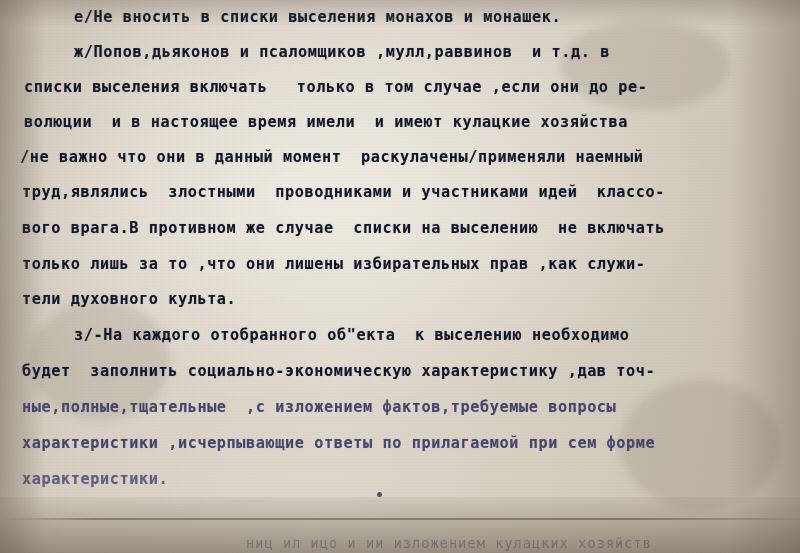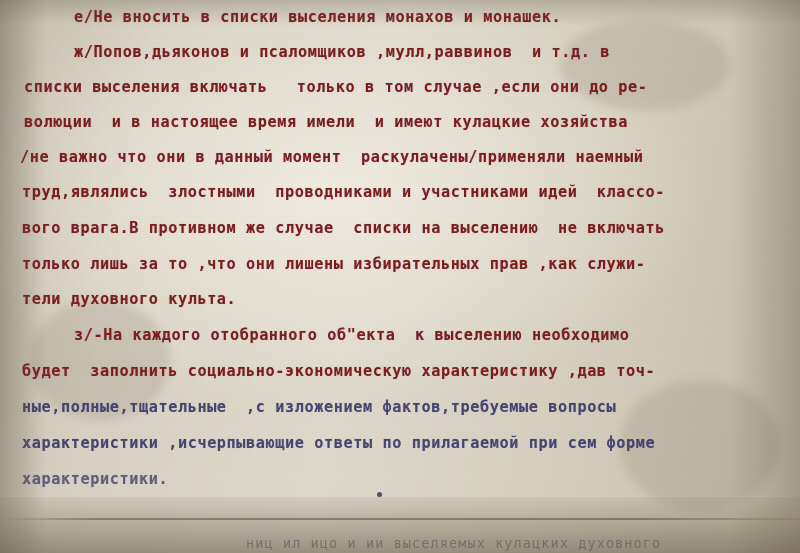--- a/index.html
+++ b/index.html
@@ -88,21 +88,21 @@
     padding: 0;
     font-family: "DejaVu Sans Mono", monospace;
     color: #2e2f63;
   }
   .line {
     position: absolute;
     white-space: pre;
     font-size: 15.2px;
     letter-spacing: 0.6px;
     font-weight: 700;
-    color: #7f1d1d;
+    color: #0f172a;
     text-shadow: 0 0 1px rgba(45,46,96,0.35);
     transform-origin: left center;
   }
   .line.light { color: #3a3a6b; opacity: 0.92; }
   .line.faint { color: #434371; opacity: 0.8; }
 
   
   .stray-dot {
     position: absolute;
     background: #3b3a62;
@@ -145,14 +145,14 @@
     <div class="line faint" style="left:22px; top:470px;">характеристики.</div>
   </div>
 
   <div class="stray-dot" style="left:377px; top:492px; width:5px; height:5px;"></div>
 
   <div id="edge-top"></div>
   <div id="edge-left"></div>
   <div id="edge-right"></div>
   <div id="bottom-band"></div>
   <div id="bottom-line"></div>
-  <div id="showthrough">ниц ил ицо и ии  выселяемых кулацких духовного</div>
+  <div id="showthrough">ниц ил ицо и ии  изложением кулацких хозяйств</div>
 </div>
 
 </body></html>

